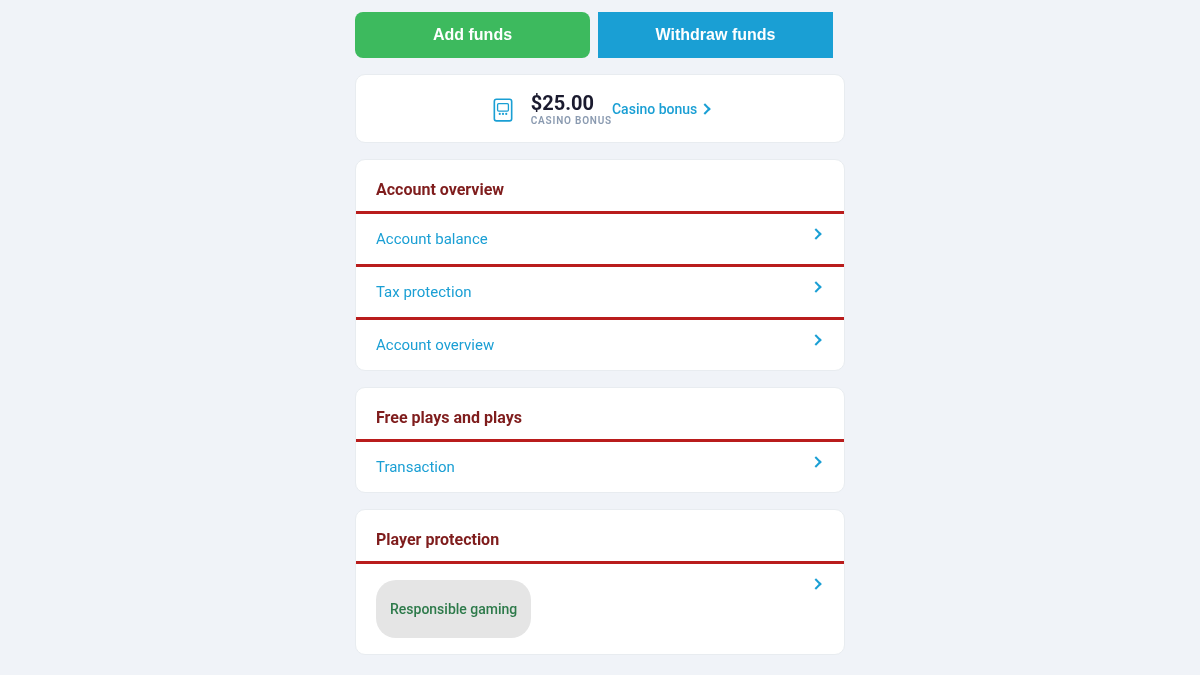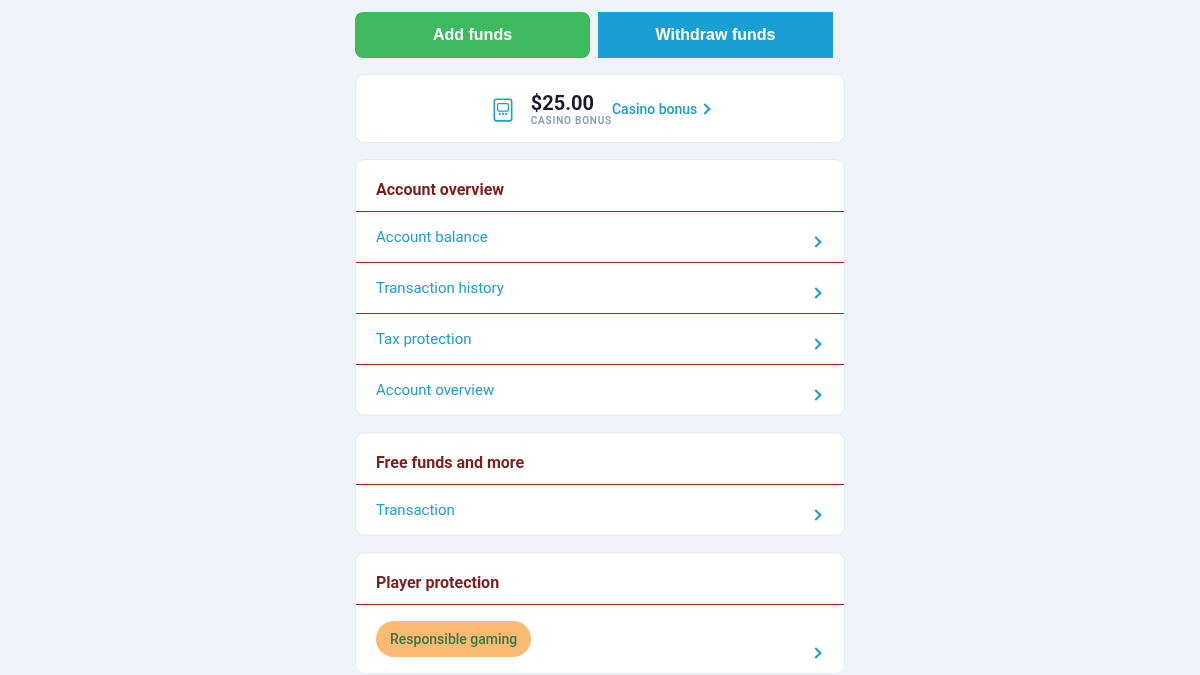--- a/index.html
+++ b/index.html
@@ -132,41 +132,41 @@
 
     .section-title {
       font-size: 16px;
       font-weight: 700;
       color: #7f1d1d;
       padding: 20px 20px 12px 20px;
     }
 
     .menu-item {
       display: flex;
-      align-items: flex-end;
+      align-items: flex-start;
       justify-content: space-between;
       padding: 16px 20px;
-      border-top: 1px solid #b91c1c;
+      border-top: 3px solid #b91c1c;
       cursor: pointer;
     }
 
     .menu-item:first-of-type {
       border-top: 1px solid #e8ecf0;
     }
 
     .menu-item-label {
       font-size: 15px;
       color: #1a9fd4;
       font-weight: 400;
     }
 
     .menu-item-label.green-badge {
-      background-color: #fdba74;
+      background-color: #e5e5e5;
       color: #2d7a4a;
-      padding: 10px 14px;
+      padding: 21px 14px;
       border-radius: 20px;
       font-size: 14px;
       font-weight: 500;
     }
 
     .chevron-right {
       display: inline-block;
       width: 8px;
       height: 8px;
       border-right: 2px solid #1a9fd4;
@@ -209,38 +209,34 @@
     </div>
 
     <div class="section-container">
       <div class="section-title">Account overview</div>
 
       <div class="menu-item">
         <span class="menu-item-label">Account balance</span>
         <span class="chevron-right"></span>
       </div>
 
-      <div class="menu-item">
-        <span class="menu-item-label">Transaction history</span>
-        <span class="chevron-right"></span>
-      </div>
 
       <div class="menu-item">
         <span class="menu-item-label">Tax protection</span>
         <span class="chevron-right"></span>
       </div>
 
       <div class="menu-item">
         <span class="menu-item-label">Account overview</span>
         <span class="chevron-right"></span>
       </div>
     </div>
 
     <div class="section-container">
-      <div class="section-title">Free funds and more</div>
+      <div class="section-title">Free plays and plays</div>
 
       <div class="menu-item">
         <span class="menu-item-label">Transaction</span>
         <span class="chevron-right"></span>
       </div>
     </div>
 
     <div class="section-container">
       <div class="section-title">Player protection</div>
 

